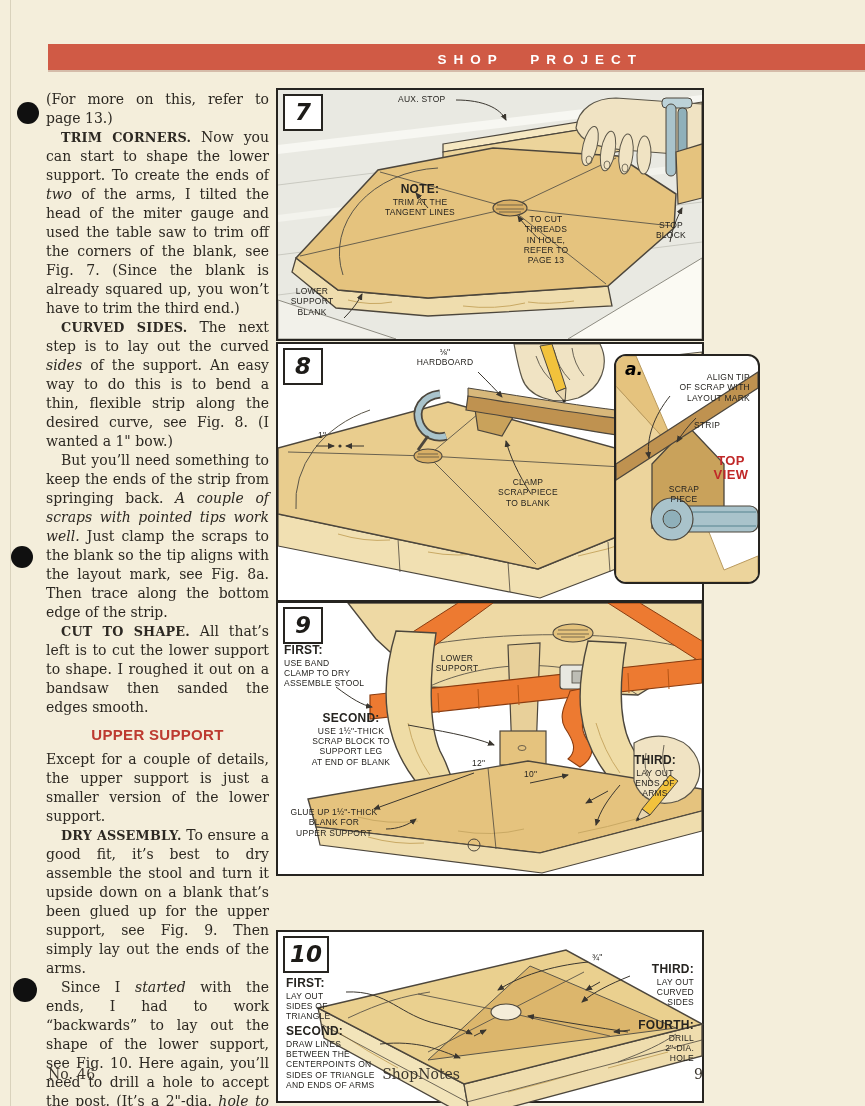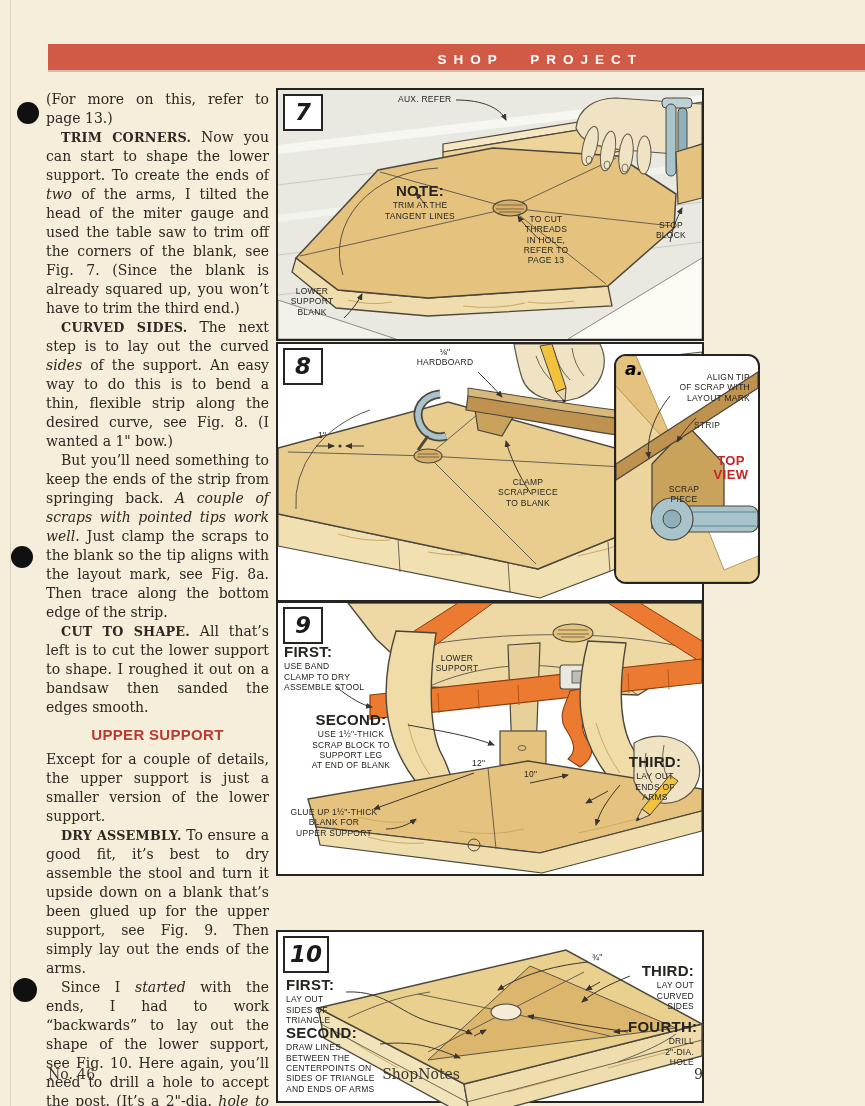--- a/index.html
+++ b/index.html
@@ -19,21 +19,21 @@
   .it{font-style:italic;}
   .redhead{font:700 15px "Liberation Sans",sans-serif;color:#bd3a30;text-align:center;
        margin:9px 0 7px;letter-spacing:.3px;text-indent:0 !important;}
   .figpanel{position:absolute;background:#fff;border:2px solid #262420;}
   .figpanel svg{position:absolute;left:0;top:0;z-index:2;}
   .numbox{position:absolute;left:5px;top:4px;width:36px;height:33px;background:#fff;
        border:2px solid #262420;font:italic 700 23px "DejaVu Sans",sans-serif;text-align:center;
        line-height:33px;z-index:5;color:#1d1b18;}
   .lbl{position:absolute;z-index:4;font:8.5px/1.22 "Liberation Sans",sans-serif;
        letter-spacing:.25px;color:#262420;white-space:pre-line;}
-  .lbl .ld{font-weight:700;font-size:15px;display:block;}
+  .lbl .ld{font-weight:700;font-size:12px;display:block;}
   .ctr{text-align:center;} .rgt{text-align:right;}
   .inset{position:absolute;left:336px;top:10px;width:142px;height:226px;background:#fff;
        border:2px solid #262420;border-radius:12px;z-index:3;overflow:hidden;}
   .inset svg{position:absolute;left:0;top:0;}
   .inset-letter{position:absolute;left:9px;top:3px;font:italic 700 17px "DejaVu Sans",sans-serif;z-index:4;}
   .topview{font:700 13px/1.05 "Liberation Sans",sans-serif;color:#c02828;letter-spacing:.4px;}
   .footer-item{position:absolute;font-size:14px;color:#3a352c;z-index:6;}
 </style>
 </head>
 <body>
@@ -112,21 +112,21 @@
       <rect x="400" y="18" width="9" height="62" rx="4" fill="#8fb0ba" stroke="#4c463c" stroke-width="1"></rect>
     </g>
     <polygon points="398,62 424,54 424,108 400,114" fill="#e5c37e" stroke="#4c463c" stroke-width="1.2"></polygon>
     <path d="M178,10 C205,10 222,18 228,30" fill="none" stroke="#3a362f" stroke-width="1" marker-end="url(#arr7)"></path>
     <path d="M150,118 L138,103" fill="none" stroke="#3a362f" stroke-width="1" marker-end="url(#arr7)"></path>
     <path d="M262,150 C252,141 244,132 240,126" fill="none" stroke="#3a362f" stroke-width="1" marker-end="url(#arr7)"></path>
     <path d="M392,152 C394,140 398,130 404,118" fill="none" stroke="#3a362f" stroke-width="1" marker-end="url(#arr7)"></path>
     <path d="M66,228 C74,220 80,212 84,204" fill="none" stroke="#3a362f" stroke-width="1" marker-end="url(#arr7)"></path>
   </svg>
   <div class="numbox">7</div>
-  <div class="lbl" style="left:120px;top:4px;">AUX. REFER</div>
+  <div class="lbl" style="left:120px;top:4px;">AUX. STOP</div>
   <div class="lbl ctr" style="left:96px;top:92px;width:92px;"><span class="ld">NOTE:</span><span>TRIM AT THE
 TANGENT LINES</span></div>
   <div class="lbl ctr" style="left:233px;top:124px;width:70px;">TO CUT
 THREADS
 IN HOLE,
 REFER TO
 PAGE 13</div>
   <div class="lbl ctr" style="left:366px;top:130px;width:54px;">STOP
 BLOCK</div>
   <div class="lbl ctr" style="left:4px;top:196px;width:60px;">LOWER

